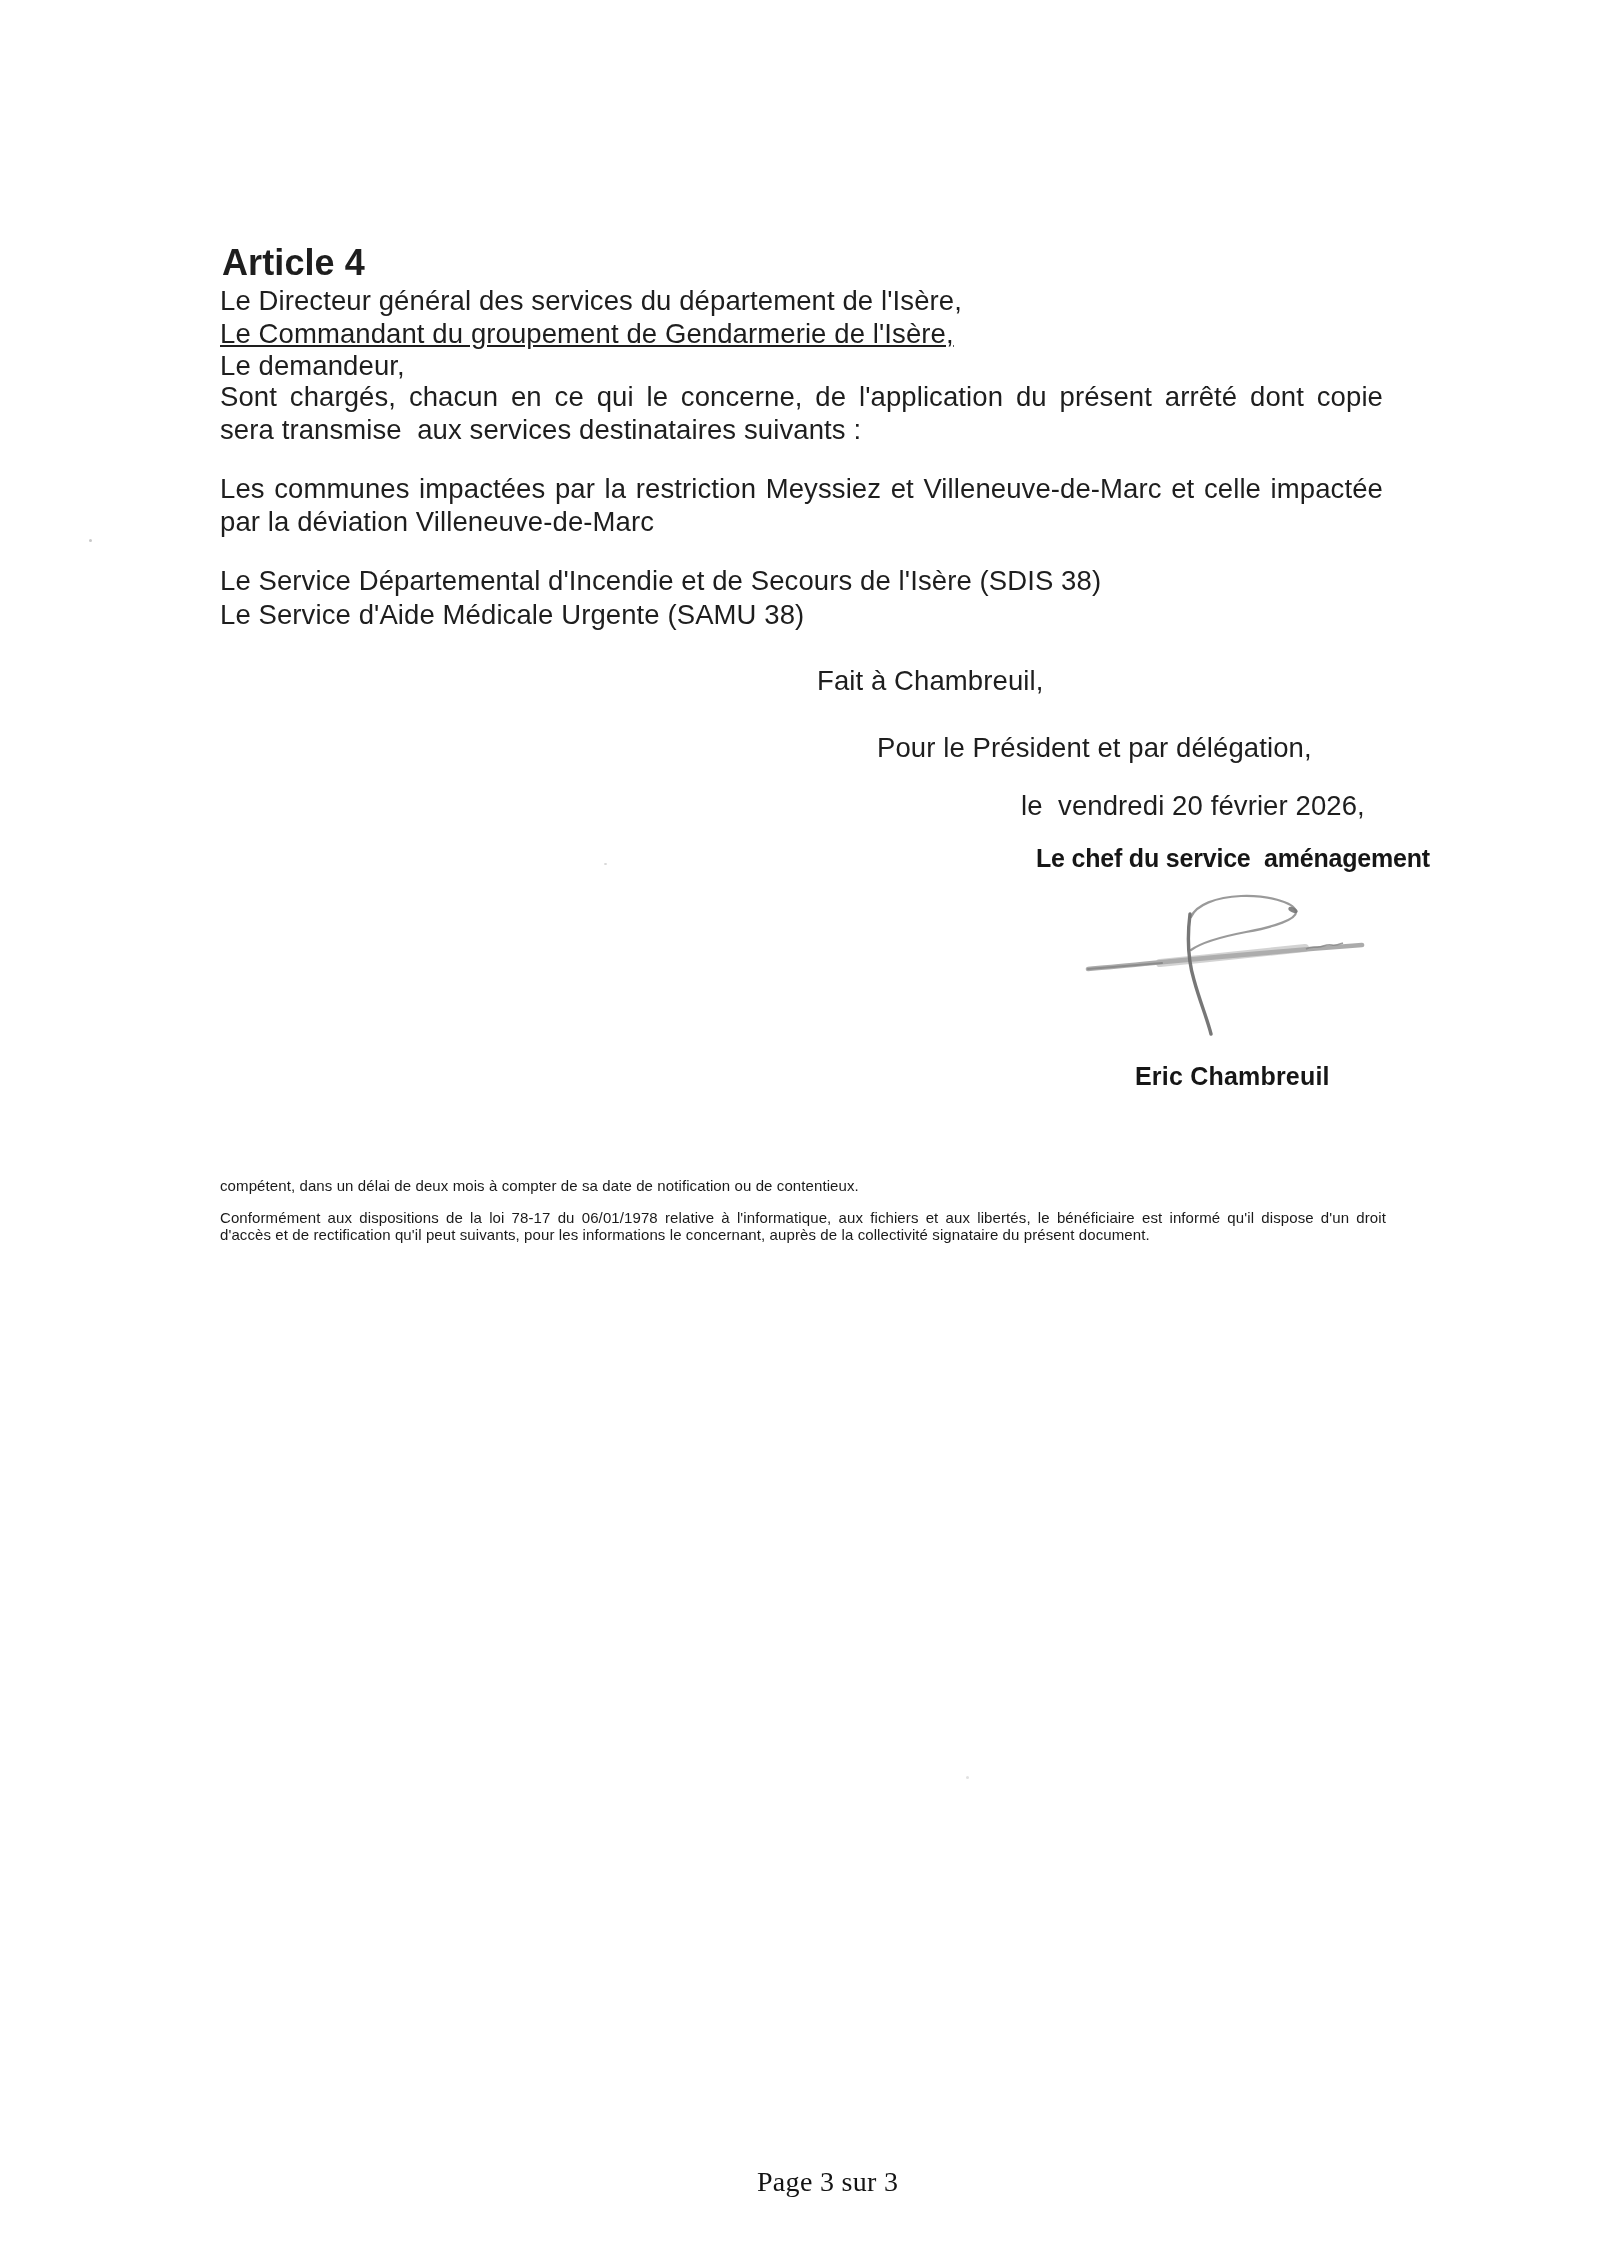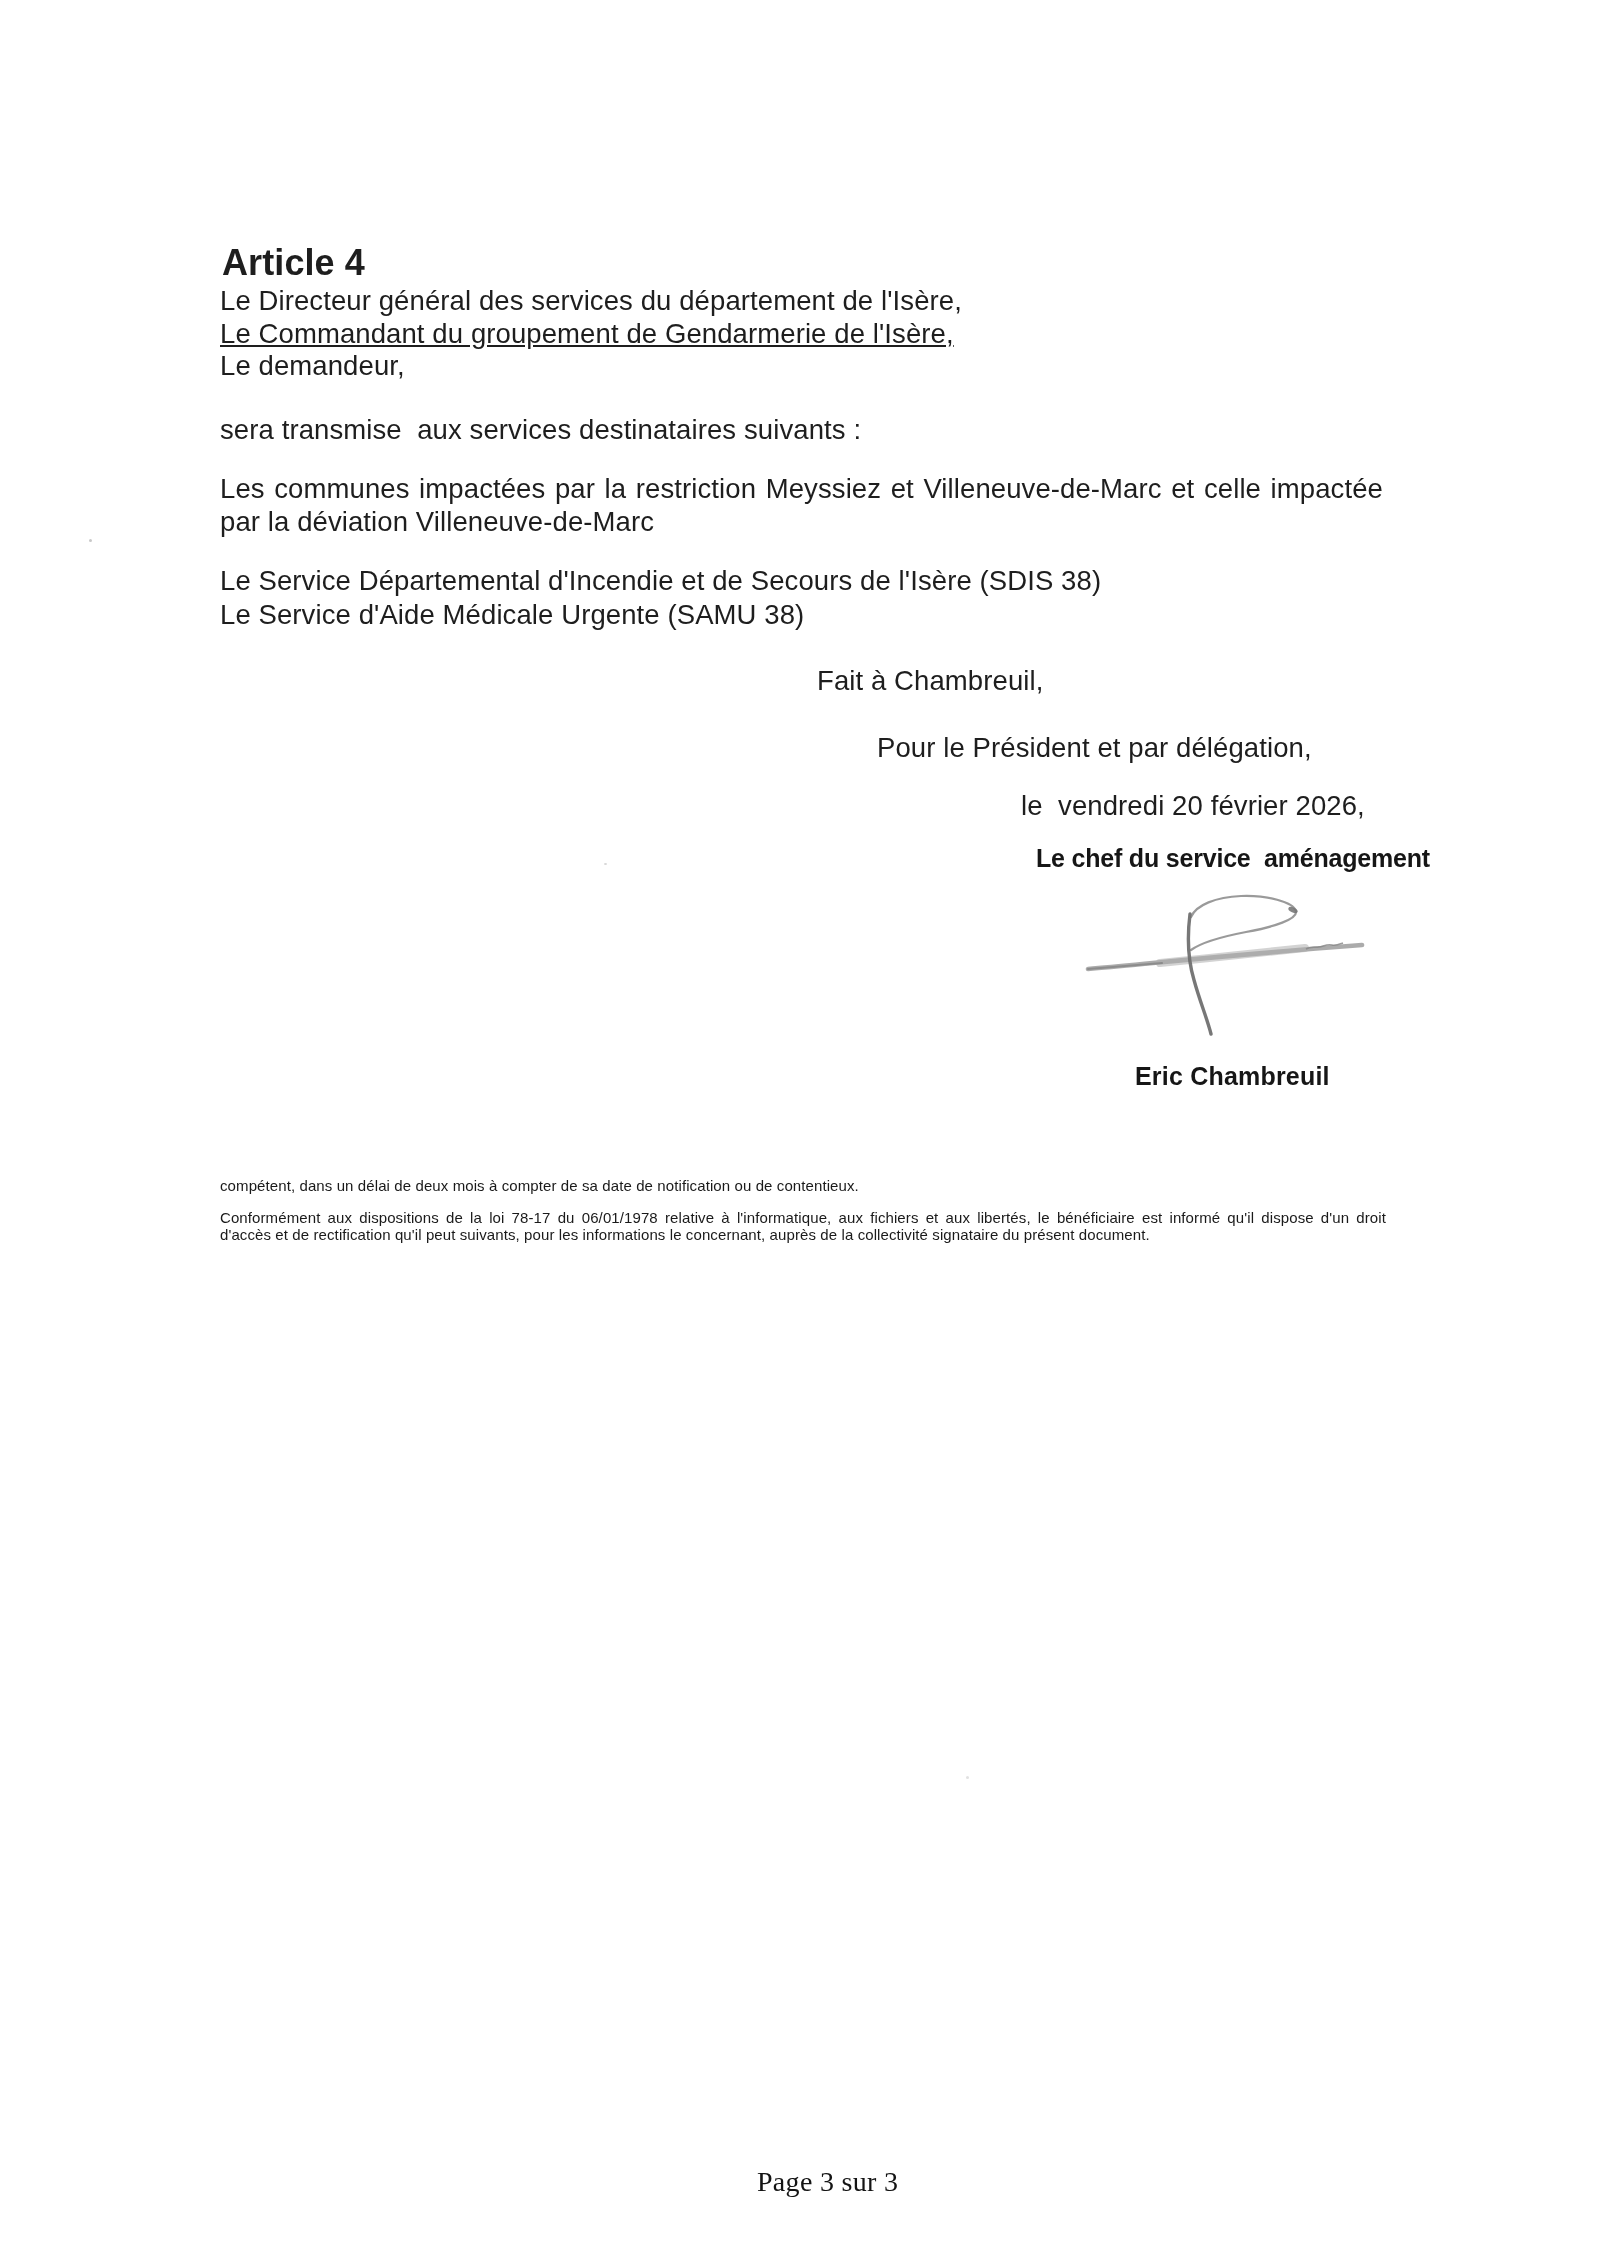--- a/index.html
+++ b/index.html
@@ -68,20 +68,21 @@
 </head>
 <body>
 
 <div class="page">
 
   <div class="t bold" style="left:222px;top:241px;font-size:36px;margin-top:6px;">Article 4</div>
 
   <div class="t" style="left:220px;top:285px;">Le Directeur général des services du département de l'Isère,</div>
   <div class="t" style="left:220px;top:318px;text-decoration:underline;">Le Commandant du groupement de Gendarmerie de l'Isère,</div>
   <div class="t" style="left:220px;top:350px;">Le demandeur,</div>
+  <div class="t jline" style="left:220px;top:381px;">Sont chargés, chacun en ce qui le concerne, de l'application du présent arrêté dont copie</div>
   <div class="t" style="left:220px;top:414px;">sera transmise  aux services destinataires suivants :</div>
 
   <div class="t jline" style="left:220px;top:473px;">Les communes impactées par la restriction Meyssiez et Villeneuve-de-Marc et celle impactée</div>
   <div class="t" style="left:220px;top:506px;">par la déviation Villeneuve-de-Marc</div>
 
   <div class="t" style="left:220px;top:565px;">Le Service Départemental d'Incendie et de Secours de l'Isère (SDIS 38)</div>
   <div class="t" style="left:220px;top:599px;">Le Service d'Aide Médicale Urgente (SAMU 38)</div>
 
   <div class="t" style="left:817px;top:665px;">Fait à Chambreuil,</div>
   <div class="t" style="left:877px;top:732px;">Pour le Président et par délégation,</div>

